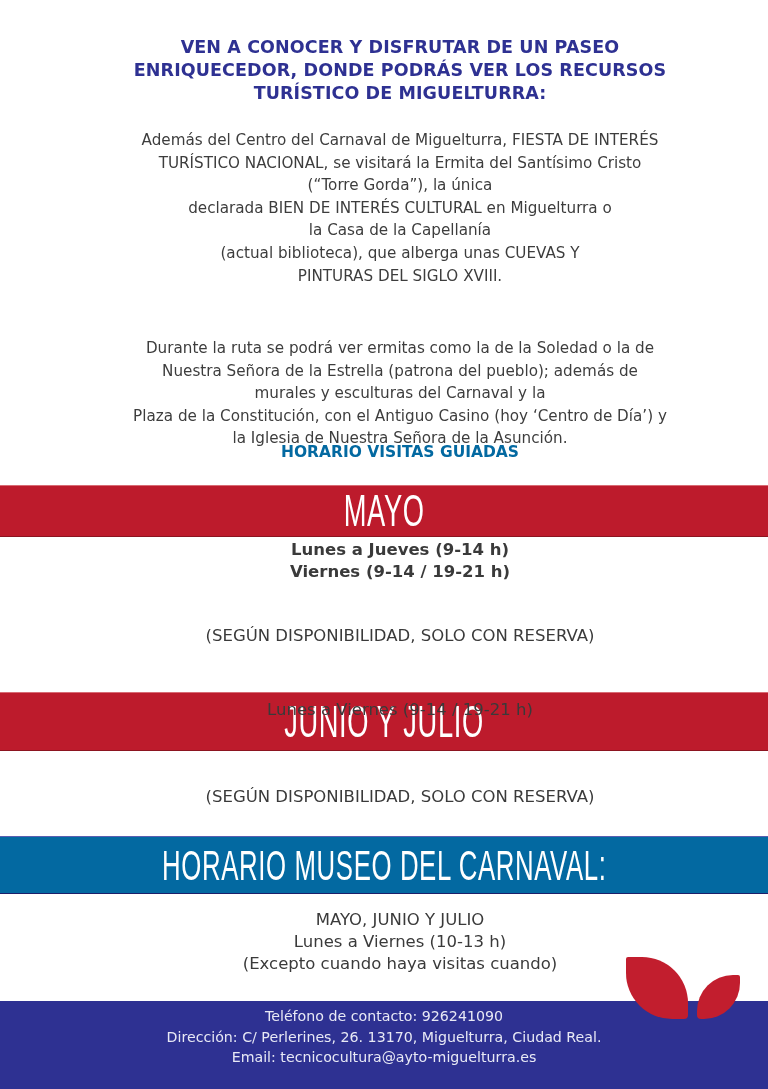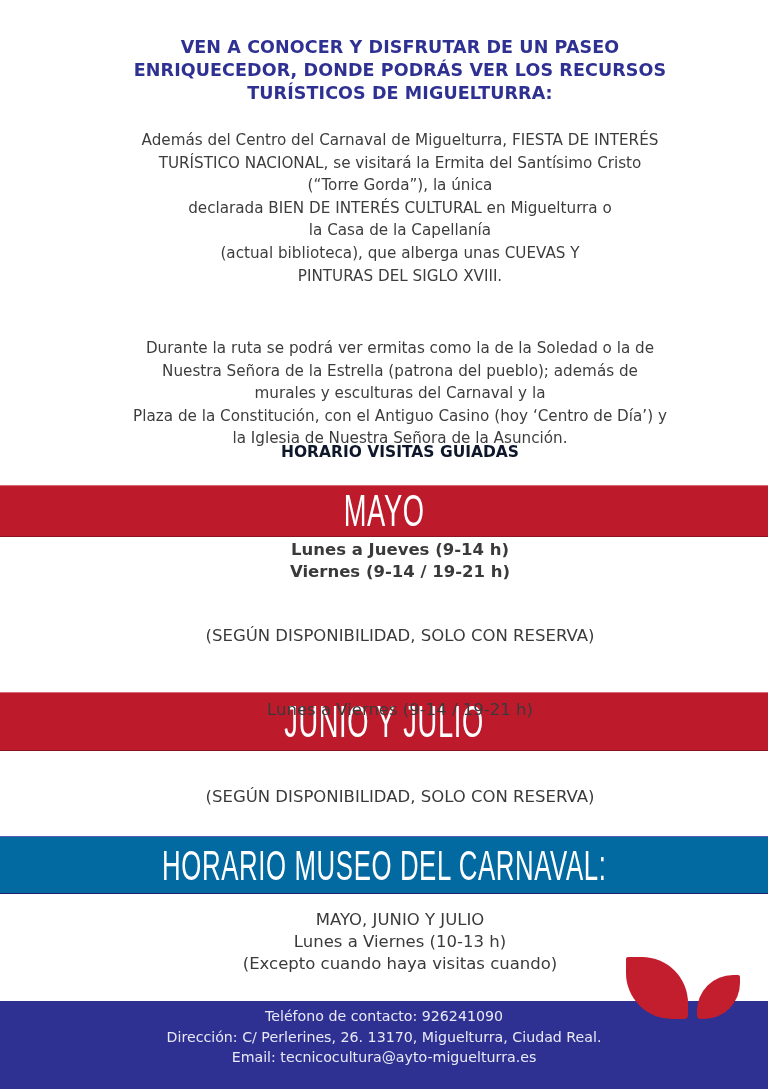--- a/index.html
+++ b/index.html
@@ -9,21 +9,21 @@
   .heading {
     top: 36px; color: #2e3192; font-family: "DejaVu Sans", sans-serif; font-weight: bold;
     font-size: 17.5px; line-height: 23px; letter-spacing: 0.1px;
   }
   .heading div { white-space: nowrap; }
   .para { font-family: "DejaVu Sans", sans-serif; font-size: 15.2px; line-height: 22.6px; color: #3d3d3d; }
   .para div { white-space: nowrap; }
   .p1 { top: 129px; }
   .p2 { top: 322px; margin-top: 15px; }
   .sub-heading {
-    top: 443px; color: #0f172a; font-family: "DejaVu Sans", sans-serif; font-weight: bold; font-size: 15.5px;
+    top: 443px; color: #0369a1; font-family: "DejaVu Sans", sans-serif; font-weight: bold; font-size: 15.5px;
   }
   .band { position: absolute; left: 0; width: 768px; display: flex; align-items: center; justify-content: center; }
   .band.red { background: #bd1b2c; border-top: 1px solid #d86b74; border-bottom: 1px solid #8c1420; }
   .band.blue { background: #0369a1; border-top: 1px solid #5a5eb0; border-bottom: 1px solid #1c1f6a; }
   .band-title {
     color: #ffffff; font-family: "Liberation Sans Narrow", "Liberation Sans", sans-serif;
     font-weight: normal; transform: scaleX(0.62); white-space: nowrap; letter-spacing: 1px;
   }
   .band1 { top: 485px; height: 52px; }
   .band1 .band-title { font-size: 44px; }
@@ -48,21 +48,21 @@
     padding-top: 5px;
   }
   .footer div { white-space: nowrap; }
 </style>
 </head>
 <body>
 
 <div class="abs heading">
   <div>VEN A CONOCER Y DISFRUTAR DE UN PASEO</div>
   <div>ENRIQUECEDOR, DONDE PODRÁS VER LOS RECURSOS</div>
-  <div>TURÍSTICOS DE MIGUELTURRA:</div>
+  <div>TURÍSTICO DE MIGUELTURRA:</div>
 </div>
 
 <div class="abs para p1">
   <div>Además del Centro del Carnaval de Miguelturra, FIESTA DE INTERÉS</div>
   <div>TURÍSTICO NACIONAL, se visitará la Ermita del Santísimo Cristo</div>
   <div>(“Torre Gorda”), la única</div>
   <div>declarada BIEN DE INTERÉS CULTURAL en Miguelturra o</div>
   <div>la Casa de la Capellanía</div>
   <div>(actual biblioteca), que alberga unas CUEVAS Y</div>
   <div>PINTURAS DEL SIGLO XVIII.</div>

